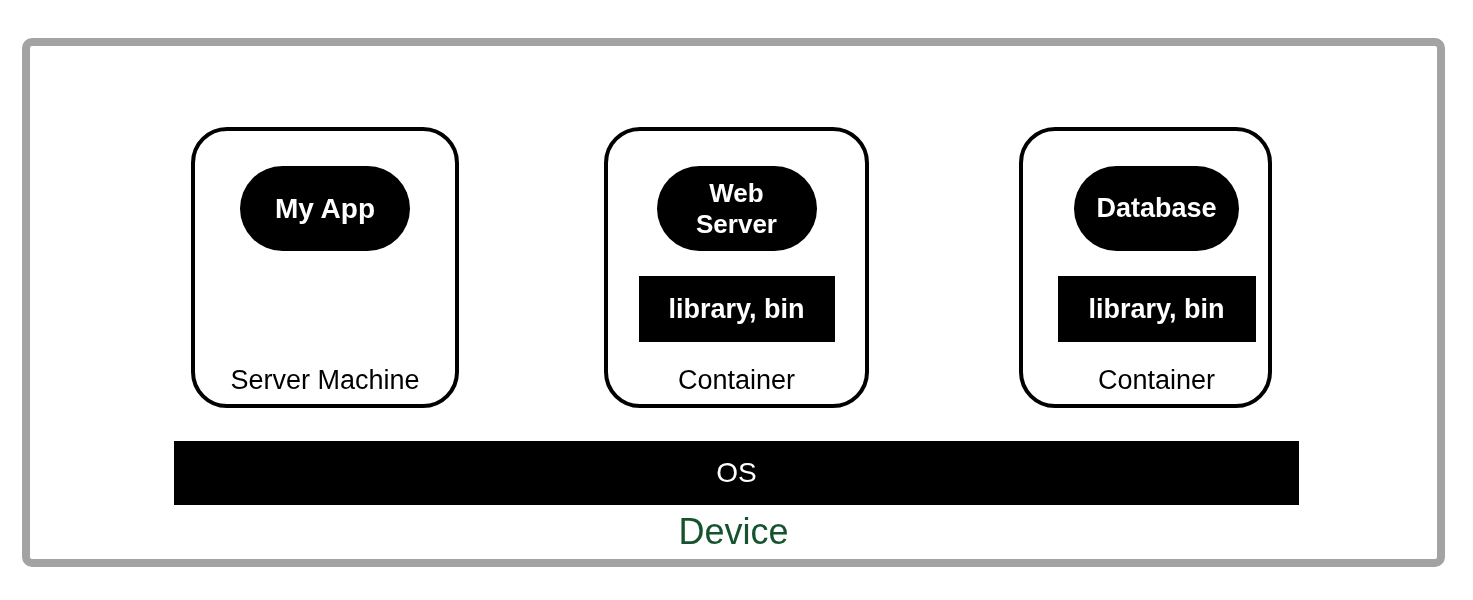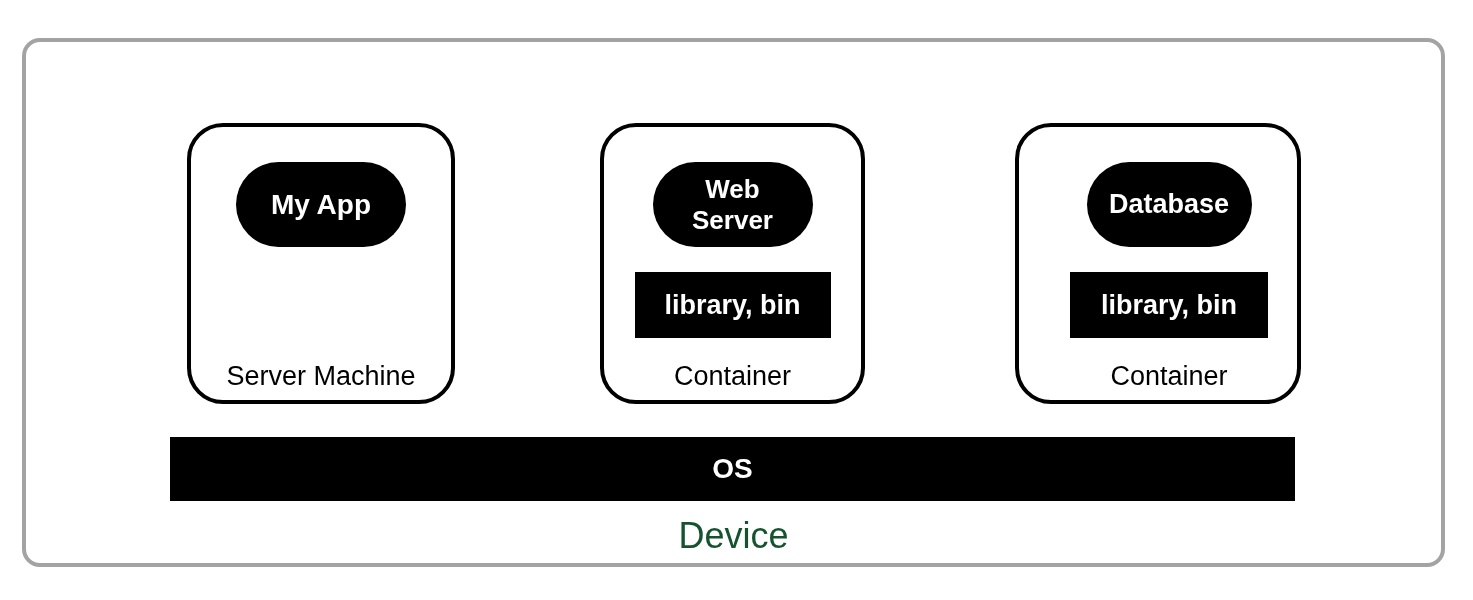--- a/index.html
+++ b/index.html
@@ -16,39 +16,39 @@
     overflow: hidden;
     color: #000000;
   }
   .device-box {
     position: absolute;
     left: 22px;
     top: 38px;
     width: 1423px;
     height: 529px;
     box-sizing: border-box;
-    border: 4px solid #a3a3a3;
-    border-radius: 18px;
+    border: 8px solid #a3a3a3;
+    border-radius: 10px;
     background: #ffffff;
   }
   .unit {
     position: absolute;
     top: 81px;
     height: 281px;
     box-sizing: border-box;
     border: 4px solid #000000;
     border-radius: 36px;
     background: #ffffff;
     display: flex;
     flex-direction: column;
     align-items: center;
   }
   .u1 { left: 161px; width: 268px; }
   .u2 { left: 574px; width: 265px; }
-  .u3 { left: 989px; width: 286px; padding-left: 22px; }
+  .u3 { left: 989px; width: 253px; padding-left: 22px; }
   .pill {
     margin-top: 35px;
     height: 85px;
     border-radius: 44px;
     background: #000000;
     color: #ffffff;
     display: flex;
     align-items: center;
     justify-content: center;
     font-weight: bold;
@@ -86,21 +86,21 @@
     position: absolute;
     left: 144px;
     top: 395px;
     width: 1125px;
     height: 64px;
     background: #000000;
     color: #ffffff;
     display: flex;
     align-items: center;
     justify-content: center;
-    font-weight: bold;
+    font-weight: normal;
     font-size: 28px;
   }
   .device-label {
     position: absolute;
     left: 0;
     right: 0;
     bottom: 6px;
     text-align: center;
     font-size: 36px;
     color: #14532d;

